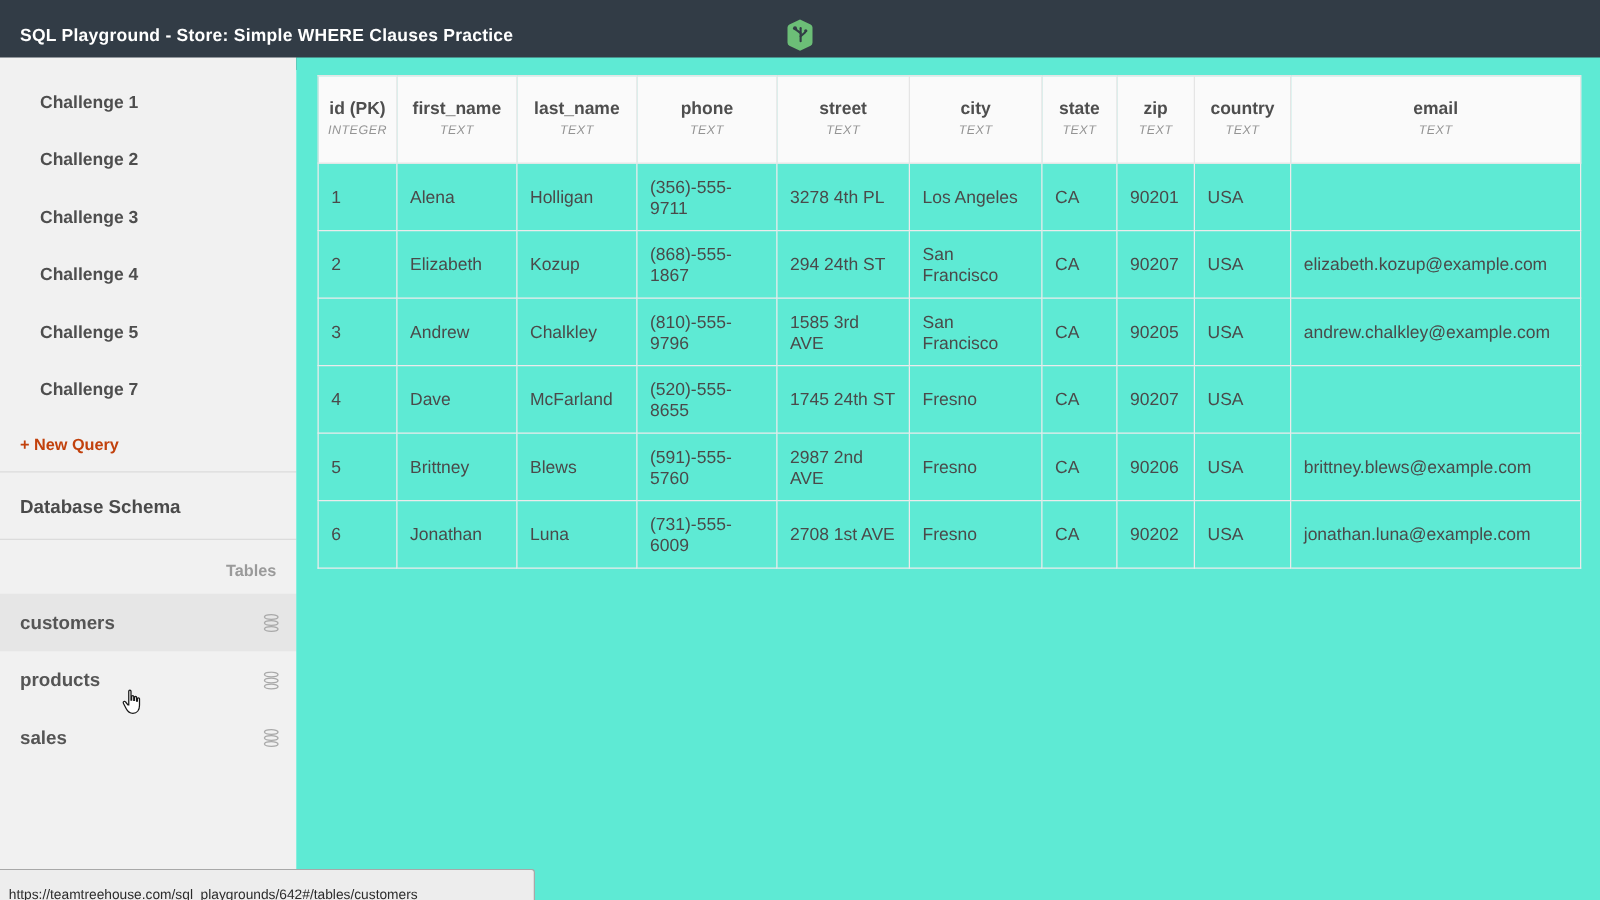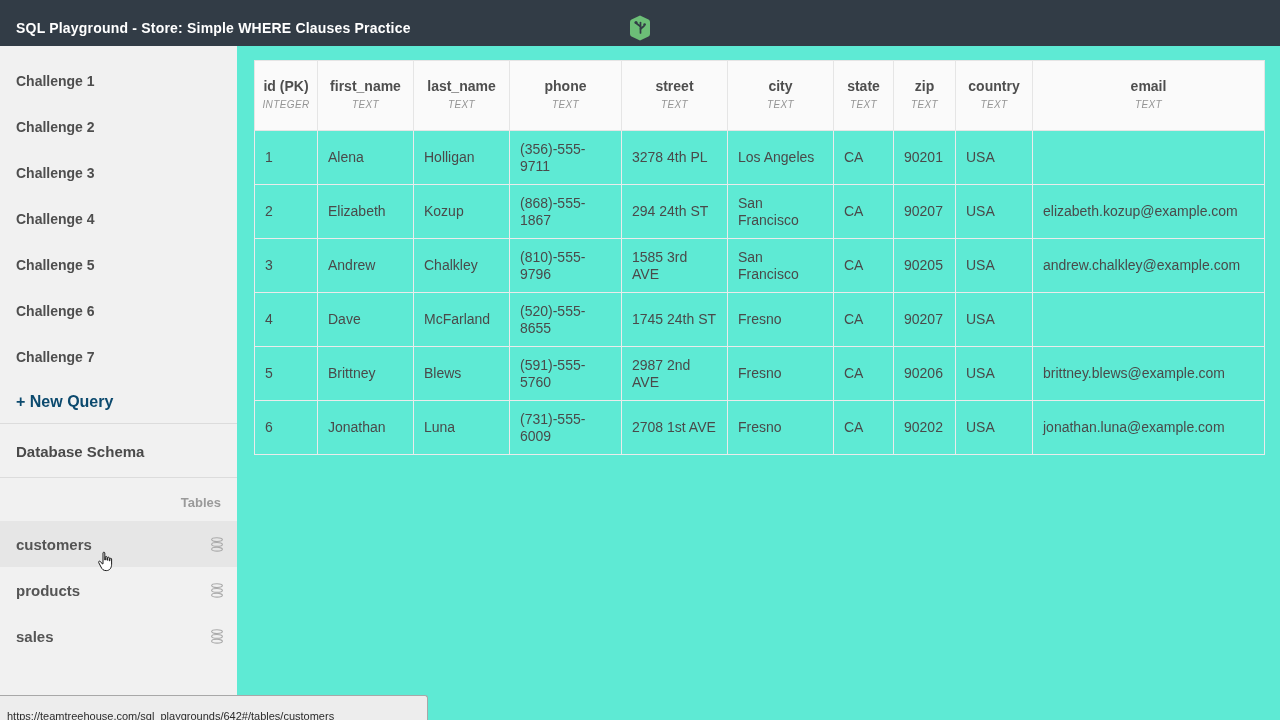--- a/index.html
+++ b/index.html
@@ -16,28 +16,28 @@
   .titlebar .win-title { color:#ffffff; font-size:14px; font-weight:bold; letter-spacing:.2px; }
   .logo {
     position:absolute; left:50%; top:50%; transform:translate(-50%,-50%);
     width:24px; height:28px; display:flex; align-items:center; justify-content:center;
   }
   
   .sidebar {
     position:absolute; top:46px; left:0; width:237px; bottom:0;
     background:#F1F1F1;
   }
-  .challenge-list { padding-top:12px; }
+  .challenge-list { padding-top:12px;margin-left:16px; }
   .challenge {
     height:46px; display:flex; align-items:center; padding:0 16px;
     font-size:14px; font-weight:bold; color:#4E4E4E; cursor:pointer;
   }
   .new-query {
     height:43px; display:flex; align-items:center; padding:0 16px;
-    font-size:16px; font-weight:bold; color:#0c4a6e; cursor:pointer;
+    font-size:13px; font-weight:bold; color:#c2410c; cursor:pointer;
   }
   .divider { border-top:1px solid #DCDCDC; }
   .schema-title { padding:19px 16px 17px; font-size:15px; font-weight:bold; color:#4A4A4A; }
   .tables-label { padding:17px 16px 11px; font-size:13px; font-weight:bold; color:#9A9A9A;text-align:right; }
   .table-item {
     height:46px; display:flex; align-items:center; justify-content:space-between;
     padding:0 13px 0 16px; font-size:15px; font-weight:bold; color:#555555; cursor:pointer;
   }
   .table-item.active { background:#E6E6E6; }
   .db-icon { display:flex; align-items:center; }
@@ -90,21 +90,20 @@
   </span>
 </div>
 
 <aside class="sidebar">
   <nav class="challenge-list" id="challenge-list">
       <div class="challenge">Challenge 1</div>
       <div class="challenge">Challenge 2</div>
       <div class="challenge">Challenge 3</div>
       <div class="challenge">Challenge 4</div>
       <div class="challenge">Challenge 5</div>
-      <div class="challenge">Challenge 6</div>
       <div class="challenge">Challenge 7</div>
     </nav>
   <div class="new-query">+ New Query</div>
   <div class="divider"></div>
   <div class="schema-title">Database Schema</div>
   <div class="divider"></div>
   <div class="tables-label">Tables</div>
   <div id="tables-list">
       <div class="table-item active">
         <span>customers</span>

